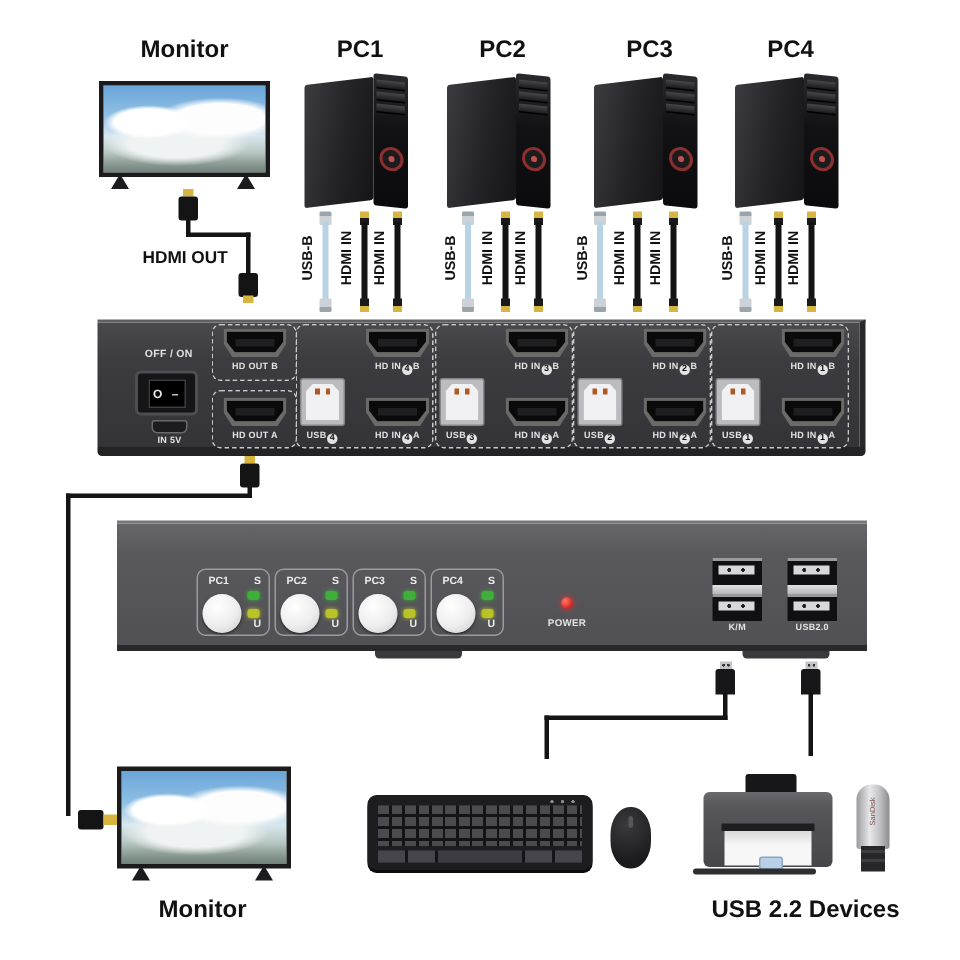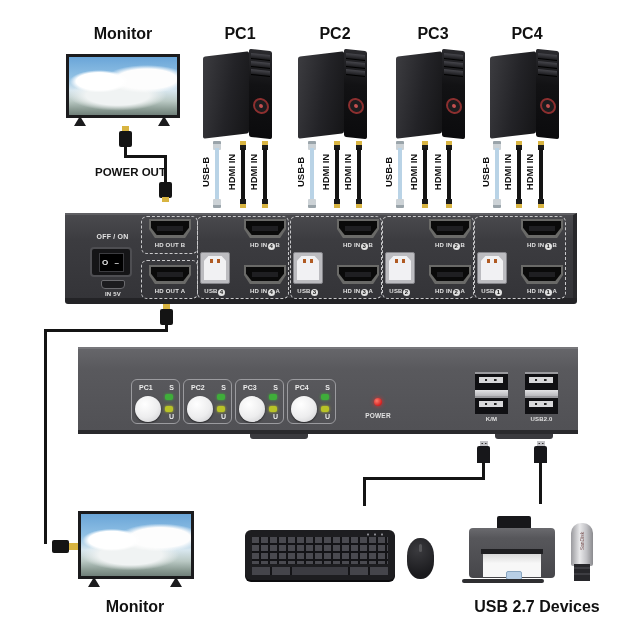--- a/index.html
+++ b/index.html
@@ -158,21 +158,21 @@
   <div class="tv-leg" style="left:74px;top:116px;"></div>
   <div class="tv-leg" style="left:158px;top:116px;"></div>
 
   <div class="htip-v" style="left:122px;top:126px;"></div>
   <div class="hplug-v" style="left:119px;top:131px;"></div>
   <div class="wire" style="left:124px;top:146px;width:3px;height:12px;"></div>
   <div class="wire" style="left:124px;top:155px;width:43px;height:3px;"></div>
   <div class="wire" style="left:164px;top:155px;width:3px;height:29px;"></div>
   <div class="hplug-v" style="left:159px;top:182px;"></div>
   <div class="htip-v" style="left:162px;top:197px;"></div>
-  <div class="lbl med abs" style="left:95px;top:166px;">POWER OUT</div>
+  <div class="lbl med abs" style="left:95px;top:166px;">HDMI OUT</div>
 
   <div class="pc" style="left:202px;top:48px;">
     <div class="pc-side"></div>
     <div class="pc-front">
       <div class="pc-bay" style="top:4px;"></div>
       <div class="pc-bay" style="top:12px;"></div>
       <div class="pc-bay" style="top:20px;"></div>
       <div class="pc-fan"></div>
     </div>
   </div>
@@ -385,15 +385,15 @@
 
   <div class="printer-feeder"></div>
   <div class="printer-body"></div>
   <div class="printer-slot"></div>
   <div class="printer-paper"></div>
   <div class="printer-btn"></div>
   <div class="printer-base"></div>
   <div class="usbstick-body"></div>
   <div class="stick-brand">SanDisk</div>
   <div class="usbstick-cap"></div>
-  <div class="lbl big abs" style="left:452px;top:598px;width:170px;">USB 2.7 Devices</div>
+  <div class="lbl big abs" style="left:452px;top:598px;width:170px;">USB 2.2 Devices</div>
 
 </div>
 
 </body></html>

